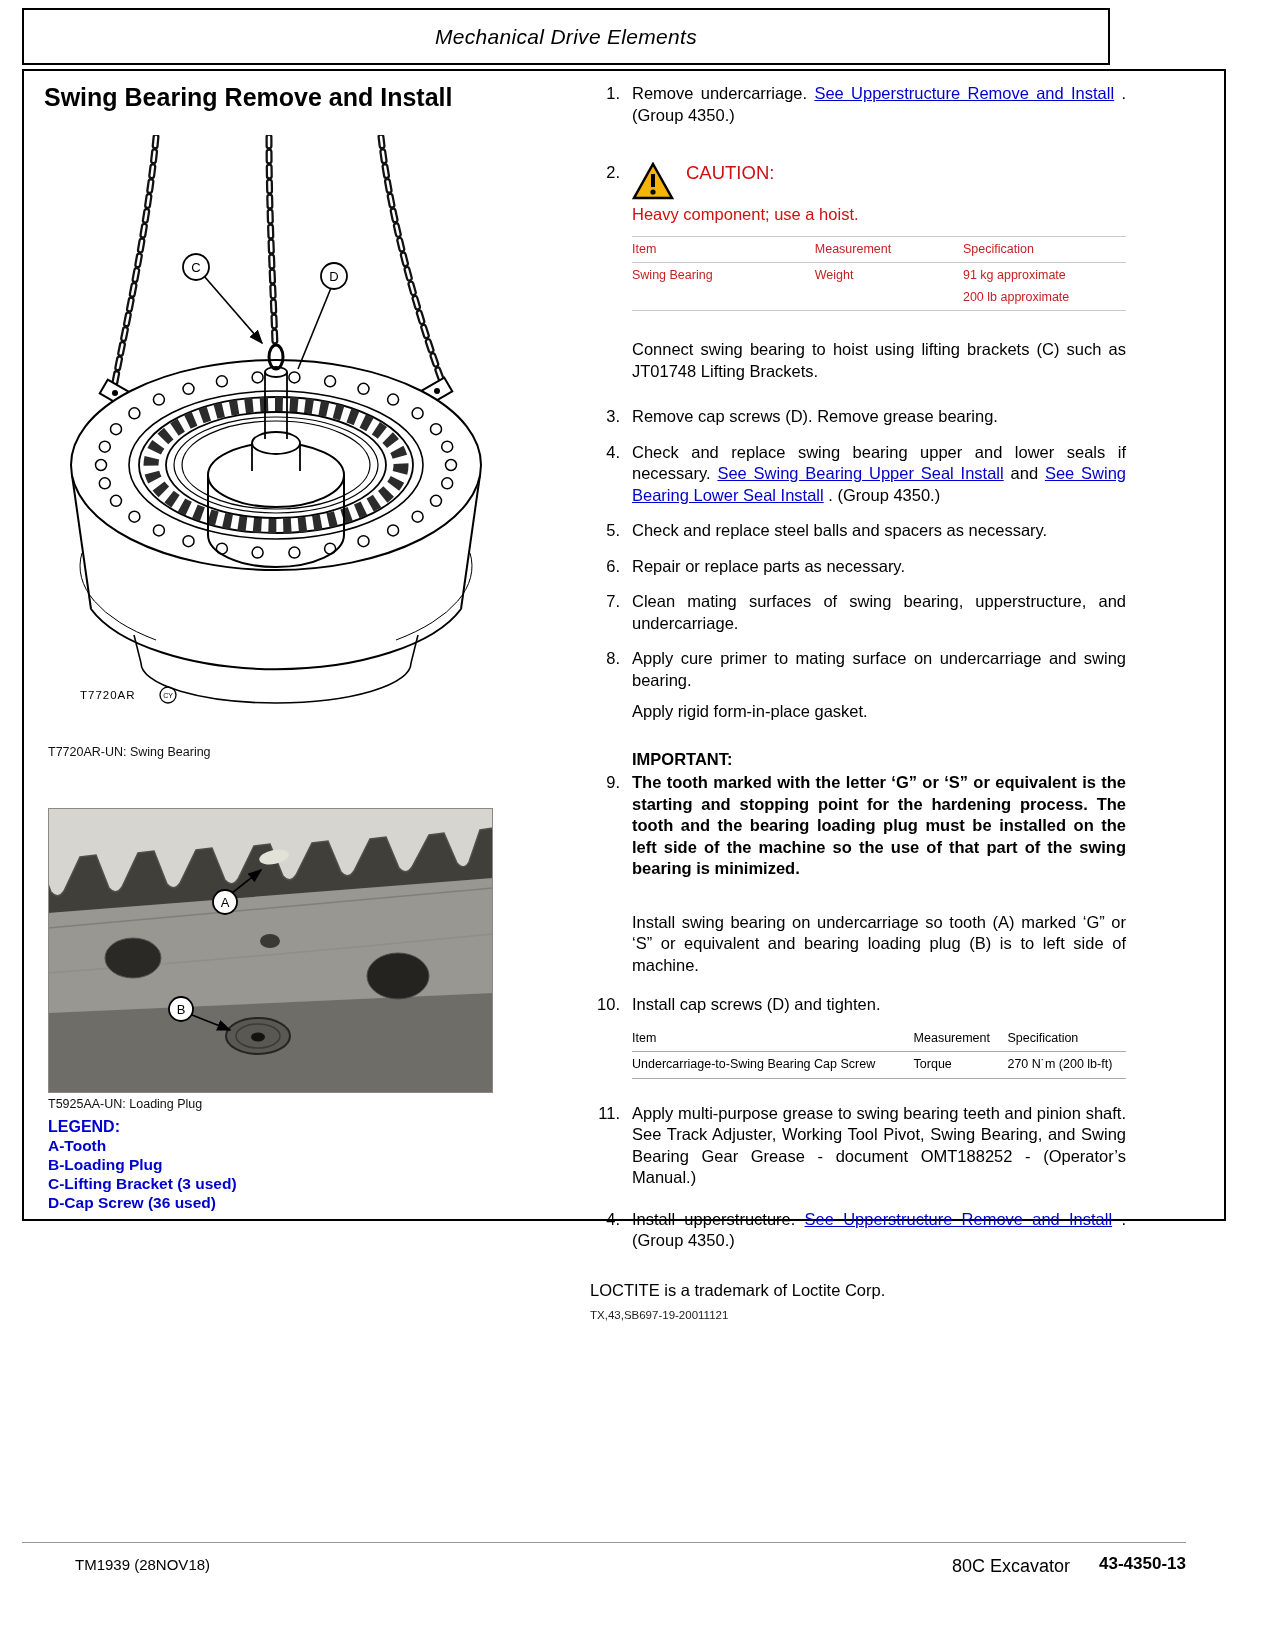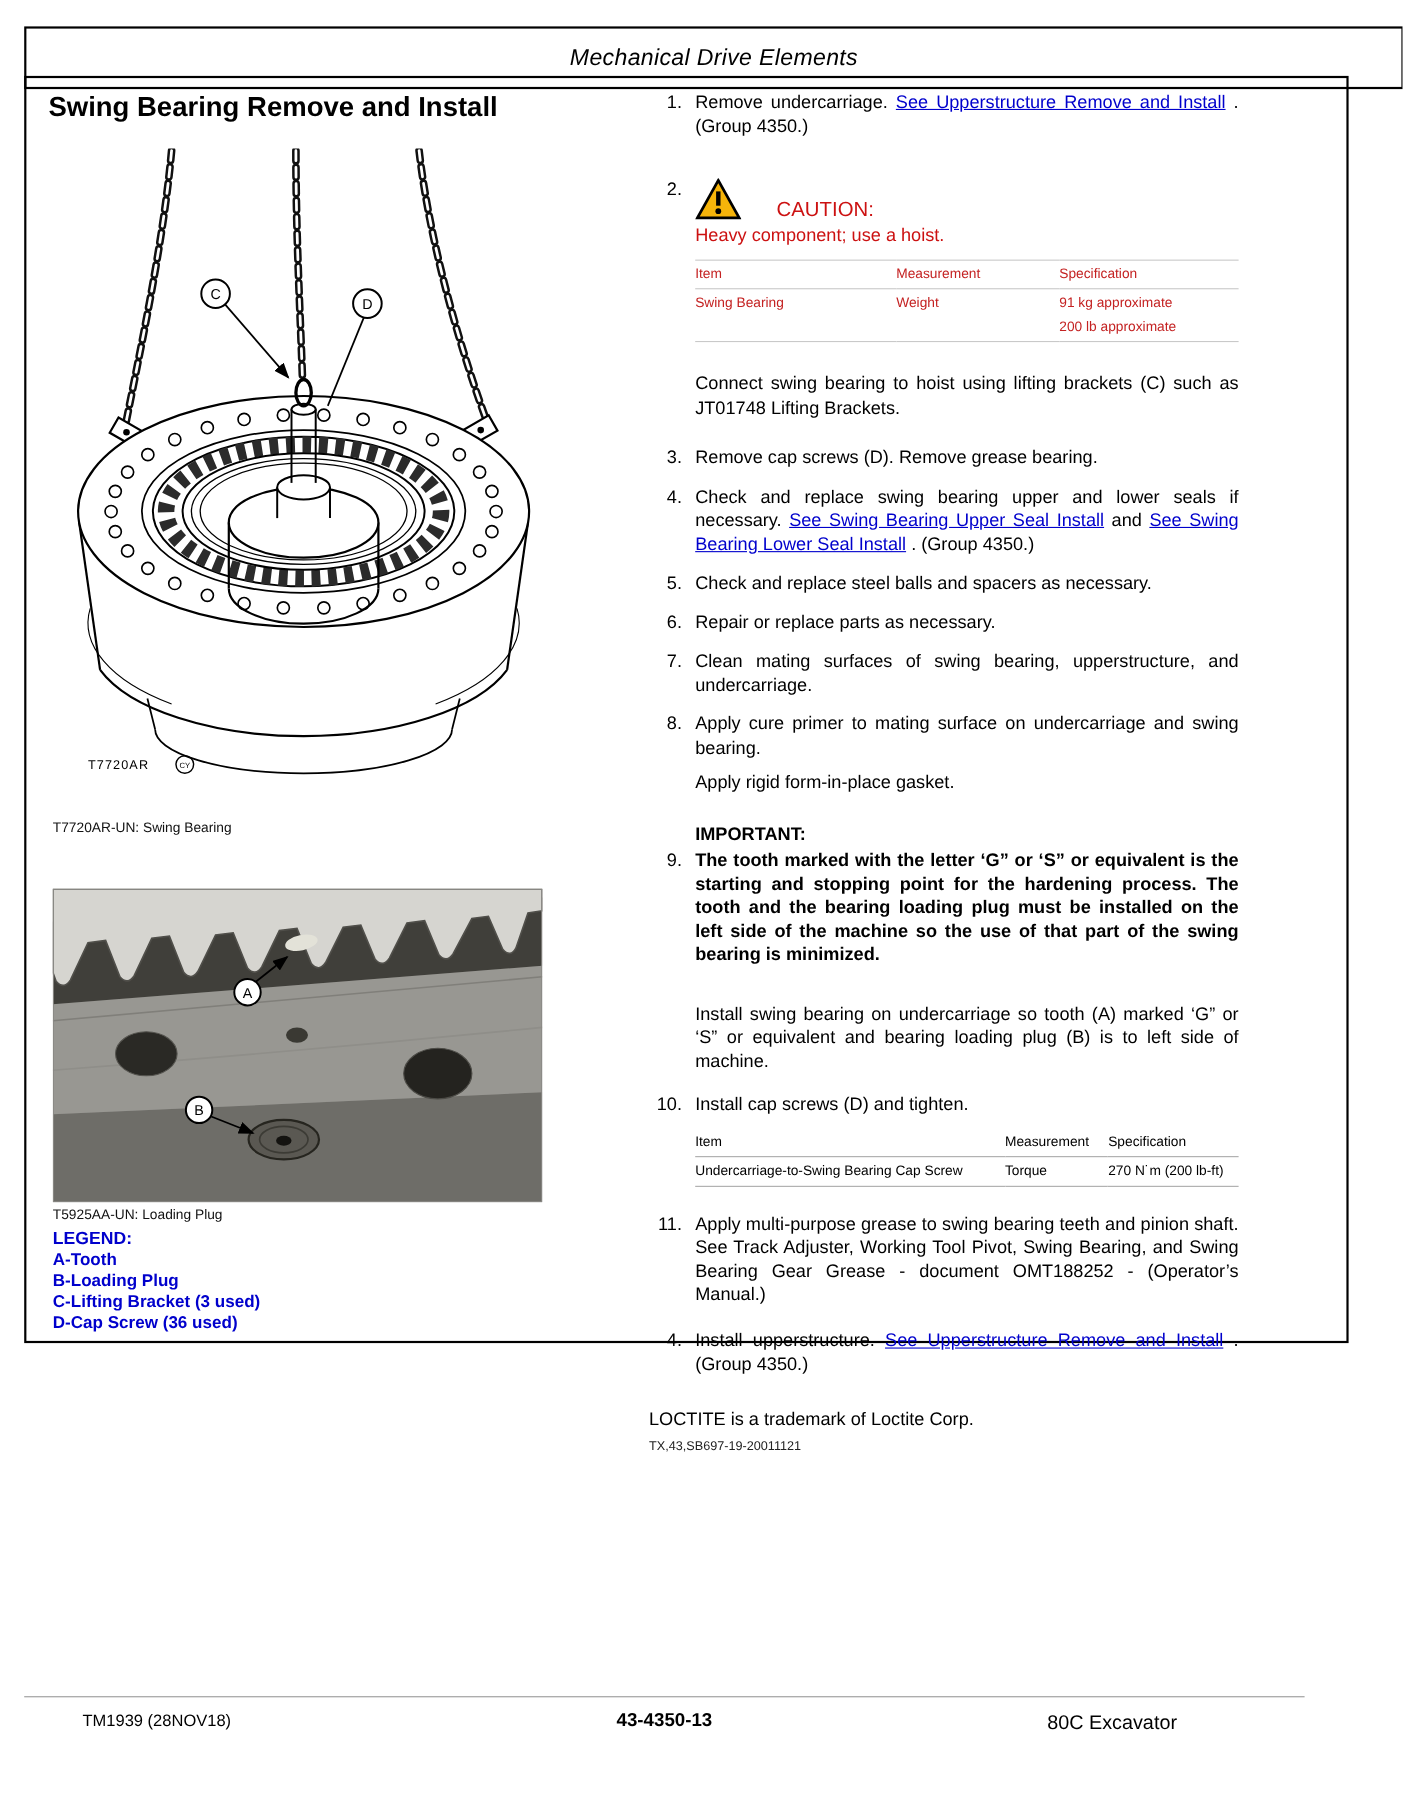--- a/index.html
+++ b/index.html
@@ -1,37 +1,37 @@
 <!DOCTYPE html>
 <html><head>
 <meta charset="utf-8">
 <style>
   *{margin:0;padding:0;box-sizing:border-box}
   html,body{background:#fff}
   body{width:1275px;height:1650px;position:relative;font-family:"Liberation Sans",sans-serif;color:#000}
-  .header-box{position:absolute;left:22px;top:24px;width:1254px;height:57px;border:2px solid #000;display:flex;align-items:center;justify-content:center}
+  .header-box{position:absolute;left:22px;top:8px;width:1088px;height:57px;border:2px solid #000;display:flex;align-items:center;justify-content:center}
   .header-title{font-style:italic;font-size:21px;letter-spacing:.3px}
   .content-box{position:absolute;left:22px;top:69px;width:1204px;height:1152px;border:2px solid #000}
   .heading{position:absolute;left:20px;top:12px;font-size:25px;font-weight:bold}
   .fig1{position:absolute;left:22px;top:64px}
   .fig2{position:absolute;left:24px;top:737px}
   .fig-caption{position:absolute;left:24px;font-size:12.5px;color:#111}
   .cap1{top:674px}
   .cap2{top:1026px}
   .legend{position:absolute;left:24px;top:1046px;color:#0000cc;font-weight:bold;font-size:15.5px;line-height:19px}
   .legend .legend-title{font-size:16px}
   .right-col{position:absolute;left:566px;top:0;width:536px;font-size:16.5px;line-height:21.5px}
   .step{display:flex;margin-top:14px}
   .step .num{width:30px;text-align:right;flex:none;margin-right:12px}
   .step .body{flex:1;text-align:justify}
   .doclink{color:#0000cc;text-decoration:underline;cursor:pointer}
   .red{color:#cc1111}
   .s1{margin-top:12px}
   .s2{margin-top:36px}
-  .caution-head{display:flex;align-items:flex-end;gap:32px}
+  .caution-head{display:flex;gap:12px}
   .caution-label{font-size:18.5px}
   .caution-text{margin-top:4px}
   .spec-table{width:100%;border-collapse:collapse;margin-top:10px}
   .spec-table th,.spec-table td{font-size:12.5px;text-align:left;font-weight:normal;padding:2px 0;vertical-align:top}
   .t1{color:#c42222}
   .t1 .hdr{border-top:1px solid #c9c9c9;border-bottom:1px solid #c9c9c9}
   .t1 .data{border-bottom:1px solid #c9c9c9}
   .t2{color:#000}
   .t2 .hdr{border-bottom:1px solid #aaa}
   .t2 .data{border-bottom:1px solid #aaa}
@@ -42,21 +42,21 @@
   .s9{margin-top:2px}
   .s9 .body{font-weight:bold}
   .install-para{margin-top:32px}
   .s10{margin-top:18px}
   .s11{margin-top:24px}
   .s12{margin-top:20px}
   .trademark{margin-top:28px}
   .doc-code{font-size:11.5px;margin-top:4px;color:#222}
   .footer-line{position:absolute;left:22px;top:1542px;width:1164px;border-top:1px solid #999}
   .footer-left{position:absolute;left:75px;top:1556px;font-size:15px}
-  .footer-center{position:absolute;left:22px;top:1554px;width:1164px;text-align:center;font-size:17px;font-weight:bold}
+  .footer-center{position:absolute;left:22px;top:1554px;width:1164px;text-align:right;font-size:17px;font-weight:bold}
   .footer-right{position:absolute;right:205px;top:1556px;font-size:18px}
   svg text{font-family:"Liberation Sans",sans-serif}
   .chain{fill:none;stroke:#111;stroke-width:7;stroke-dasharray:9 6;stroke-linecap:round}
   .chain-in{fill:none;stroke:#fff;stroke-width:2.5;stroke-dasharray:9 6;stroke-linecap:round}
   .ln{fill:none;stroke:#000}
   .callout-circ{fill:#fff;stroke:#000;stroke-width:1.8}
   .callout-txt{font-size:13px;text-anchor:middle}
 </style>
 </head>
 <body>

